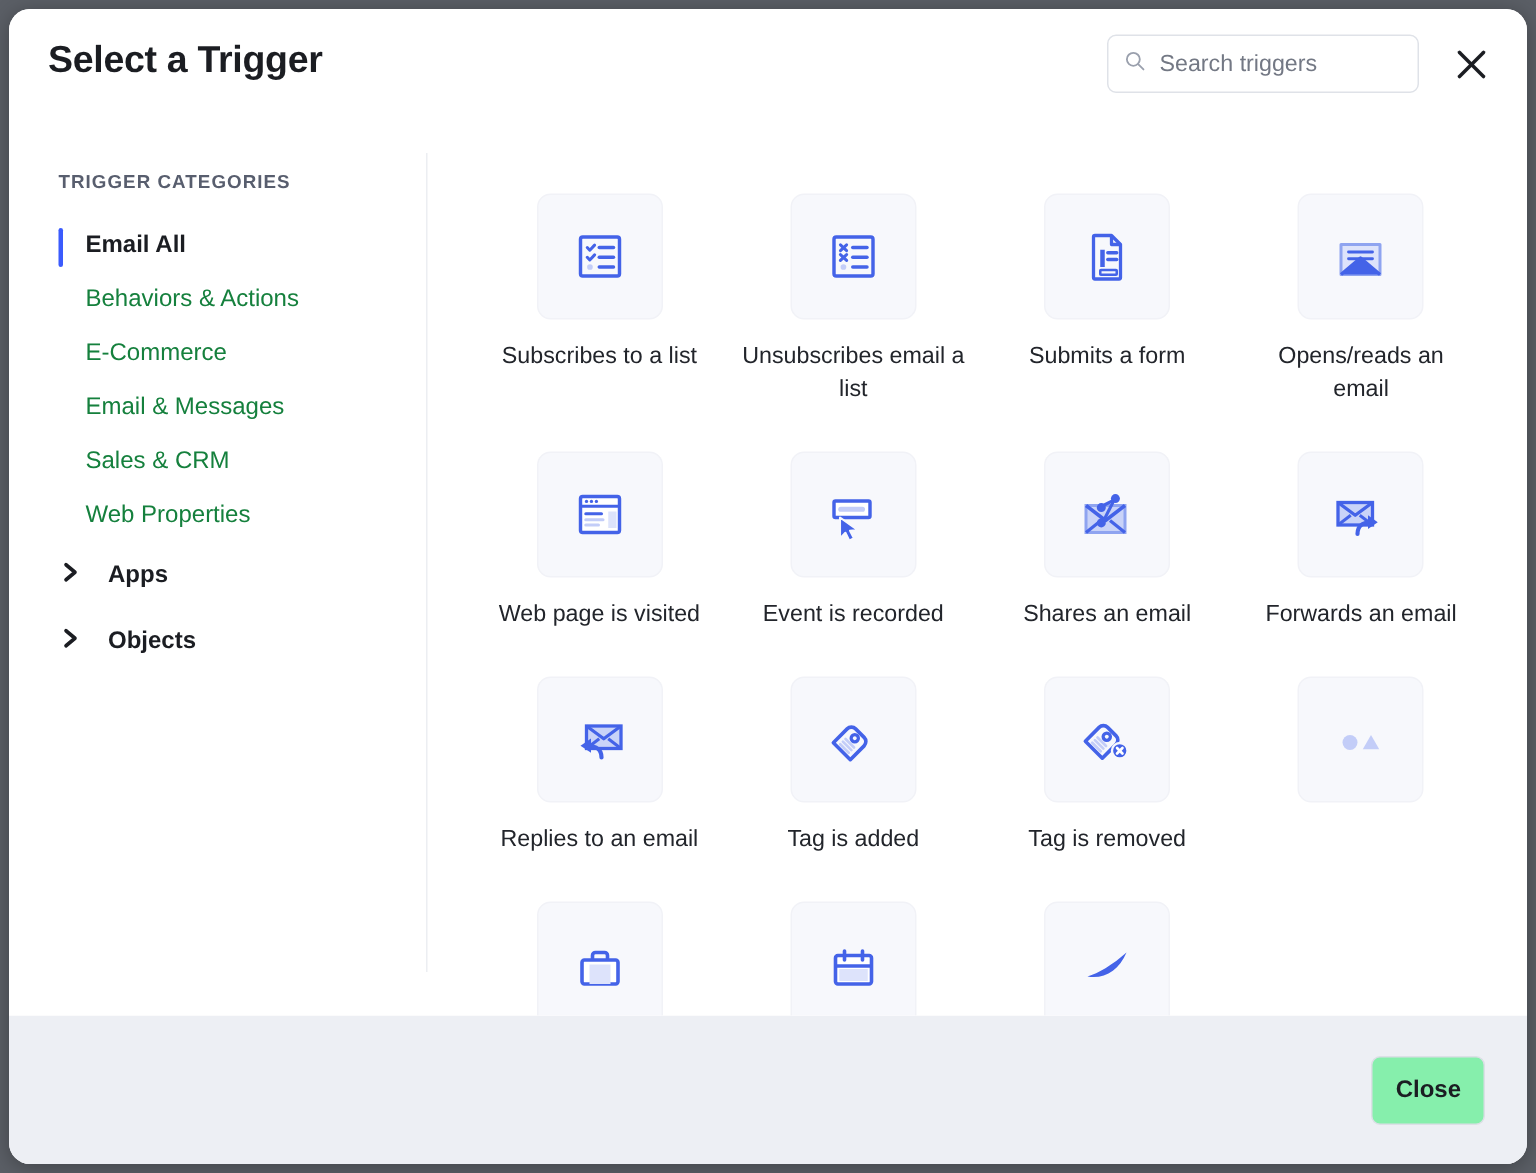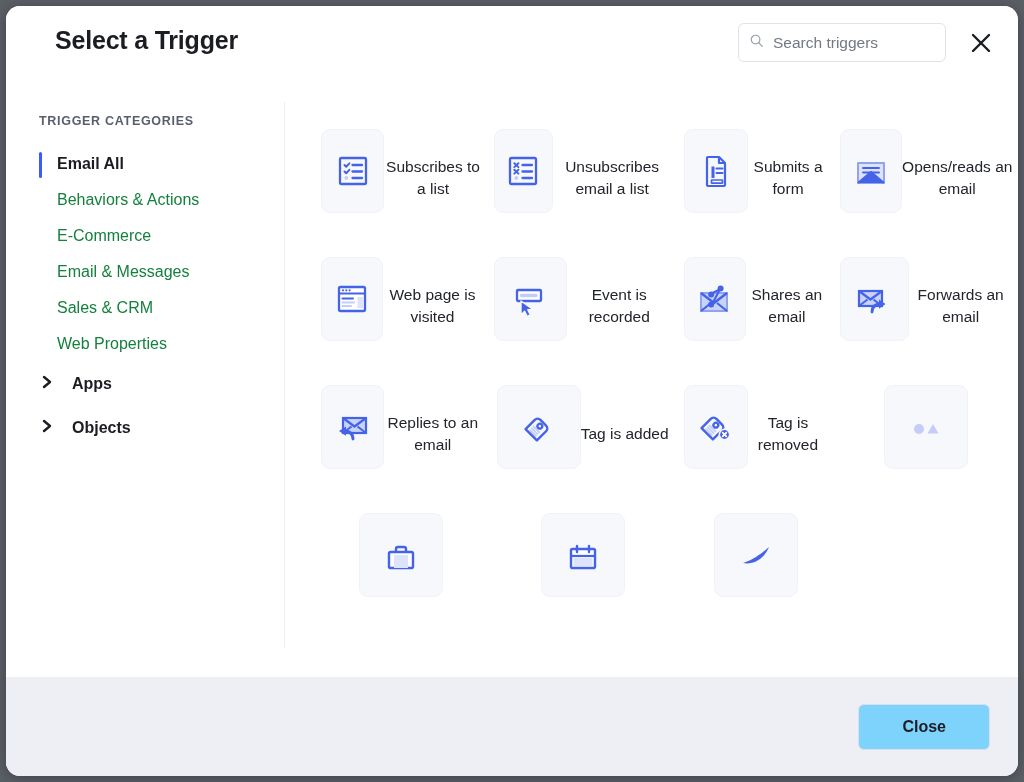--- a/index.html
+++ b/index.html
@@ -30,21 +30,20 @@
     flex: 0 0 96px;
     background: #fff;
   }
   #dialog-title {
     position: absolute;
     left: 26px; top: 20px;
     font-size: 25px;
     font-weight: bold;
     color: #1b1d22;
     letter-spacing: -0.2px;
-    margin-left: 23px;
   }
   #search-wrap {
     position: absolute;
     right: 72px; top: 17px;
     width: 208px; height: 39px;
     border: 1px solid #dfe2e8;
     border-radius: 6px;
     background: #fff;
     display: flex;
     align-items: center;
@@ -138,26 +137,25 @@
   }
   #grid {
     display: grid;
     grid-template-columns: repeat(4, 1fr);
     padding: 13px 26px 0 30px;
     column-gap: 0px;
     row-gap: 0px;
   }
   .card {
     display: flex;
-    flex-direction: row;
+    flex-direction: column;
     align-items: center;
     padding: 14px 6px 16px 6px;
     cursor: pointer;
     border-radius: 8px;
-    justify-content: center;
   }
   .tile {
     width: 84px; height: 84px;
     background: #f7f8fc;
     border: 1px solid #f1f2f7;
     border-radius: 9px;
     display: flex;
     align-items: center;
     justify-content: center;
     margin-bottom: 14px;
@@ -173,28 +171,28 @@
   
   #footer {
     flex: 0 0 99px;
     background: #edeff4;
     display: flex;
     align-items: center;
     justify-content: flex-end;
     padding-right: 28px;
   }
   #close-button {
-    background: #7dd3fc;
+    background: #86efac;
     border: 1px solid #dcdfe6;
     border-radius: 6px;
     font-family: "Liberation Sans", sans-serif;
     font-size: 16px;
     font-weight: bold;
     color: #1b1d22;
-    padding: 13px 43px;
+    padding: 13px 15px;
     cursor: pointer;
   }
 </style>
 </head>
 <body>
 
 <div id="modal">
 
   <div id="header">
     <div id="dialog-title">Select a Trigger</div>

